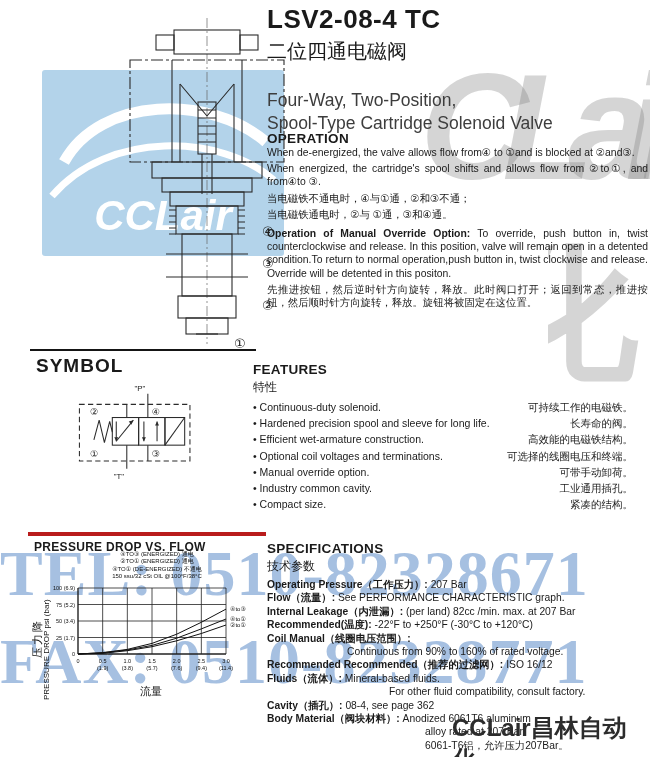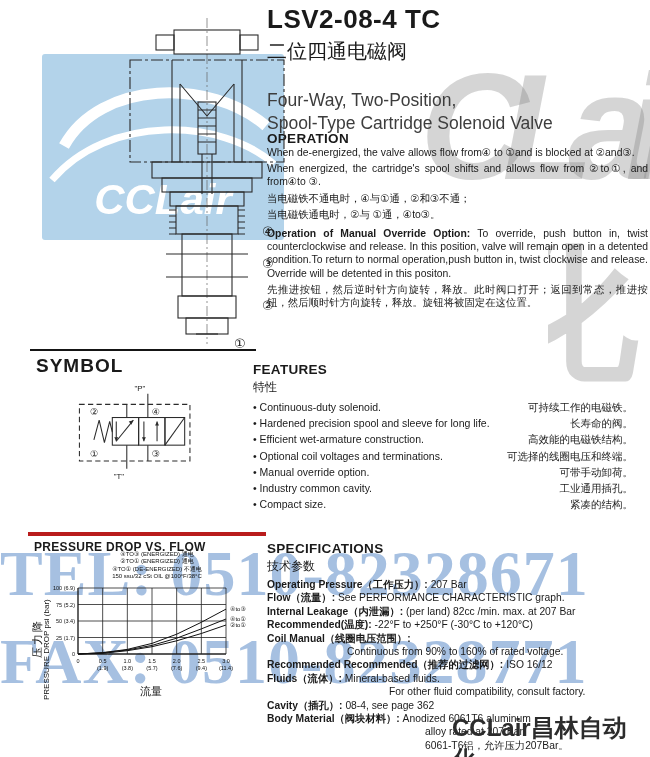--- a/index.html
+++ b/index.html
@@ -4,21 +4,21 @@
 <style>
   html,body{margin:0;padding:0;}
   body{
     width:650px;height:757px;position:relative;overflow:hidden;
     background:#ffffff;color:#1a1a1a;
     font-family:"Liberation Sans","DejaVu Sans",sans-serif;
   }
   .abs{position:absolute;}
   .z1{z-index:1;}
   
-  #wm-logo{left:42px;top:54px;width:242px;height:186px;z-index:0;}
+  #wm-logo{left:42px;top:70px;width:242px;height:186px;z-index:0;}
   #wm-gray{left:420px;top:52px;z-index:0;font-size:150px;font-weight:700;font-style:italic;
            letter-spacing:-26px;color:rgba(125,125,125,0.32);white-space:nowrap;line-height:1;}
   #wm-gray-char{left:548px;top:238px;width:100px;height:145px;overflow:hidden;z-index:0;}
   #wm-gray-char span{display:block;margin-left:-58px;font-size:148px;font-weight:600;
            color:rgba(125,125,125,0.32);line-height:1;}
   .wm-telfax{left:0;top:0;z-index:0;font-family:"Liberation Serif","DejaVu Serif",serif;
            font-weight:bold;font-size:64px;letter-spacing:1px;white-space:nowrap;
            color:rgba(92,140,200,0.55);line-height:1;}
   #wm-tel{top:542px;}
   #wm-fax{top:630px;}
@@ -88,21 +88,21 @@
     <div>Spool-Type Cartridge Solenoid Valve</div>
   </div>
 </div>
 
 <div class="abs z1" id="sec-operation">
   <h2 class="sec-heading">OPERATION</h2>
   <div>
       <p class="op-p">When de-energized, the valve allows flow from④ to ①and is blocked at ②and③.</p>
       <p class="op-p">When energized, the cartridge's spool shifts and allows flow from ②to①,  and from④to ③.</p>
       <p class="op-p">当电磁铁不通电时，④与①通，②和③不通；</p>
-      <p class="op-p">当电磁铁通电时，②与 ①通，④to③。</p>
+      <p class="op-p">当电磁铁通电时，②与 ①通，③和④通。</p>
       <p class="op-p"><b>Operation of Manual Override Option:</b> To override, push button in, twist counterclockwise and release. In this position, valve will remain open in a detented condition.To return to normal operation,push button in,  twist clockwise and release. Override will be detented in this positon.</p>
       <p class="op-p">先推进按钮，然后逆时针方向旋转，释放。此时阀口打开；返回到常态，推进按钮，然后顺时针方向旋转，释放。旋钮将被固定在这位置。</p>
     </div>
 </div>
 
 <div class="abs z1" id="sec-features">
   <h2 class="sec-heading">FEATURES</h2>
   <div class="sec-heading-cn">特性</div>
   <div>
       <div class="feat-row">

